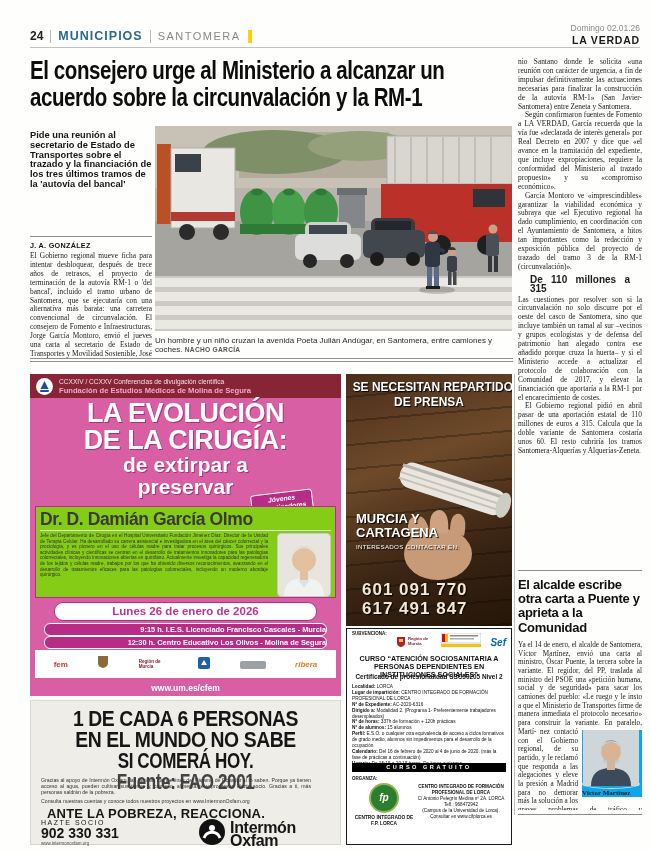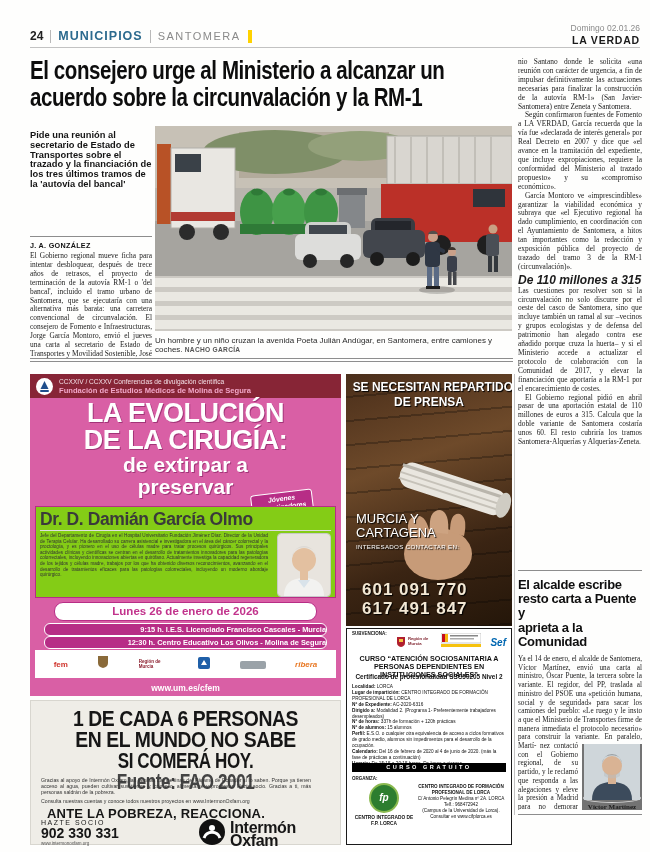--- a/index.html
+++ b/index.html
@@ -22,27 +22,27 @@
 
   
   .hl{display:block;font-size:25px;font-weight:700;letter-spacing:-.5px;line-height:27px;
       white-space:nowrap;transform:scaleX(.82);transform-origin:0 0;color:#0d0d0d;}
   .standfirst{font-size:9.3px;font-weight:600;line-height:9.8px;color:#151515;}
   .byline{font-size:7.2px;font-weight:700;letter-spacing:.3px;color:#111;}
   .bodytxt{font-family:"Liberation Serif",serif;font-size:7.4px;line-height:8.9px;
            text-align:justify;color:#1b1b1b;}
   .bodytxt p{margin:0;}
   .bodytxt p.ind{text-indent:7px;}
-  .subhead{font-family:"Liberation Sans",sans-serif;font-weight:700;font-size:12px;margin:4px 0 2px;font-style:italic;}
+  .subhead{font-family:"Liberation Sans",sans-serif;font-weight:700;font-size:10px;margin:4px 12px 2px;}
   .caption{font-size:8px;line-height:9px;color:#2a2a2a;}
   .caption .credit{font-size:6.6px;font-weight:700;color:#555;letter-spacing:.3px;}
 
   
   .bx-title span{display:block;font-size:13px;font-weight:700;line-height:14.2px;letter-spacing:-.3px;color:#0f0f0f;}
-  .vm-float{float:right;width:60px;margin:2px 0 2px 4px;text-align:center;background:#737373;}
+  .vm-float{float:right;width:60px;margin:2px 0 2px 4px;text-align:left;background:#0ea5e9;}
   .vm-circ{width:56px;height:56px;border-radius:50%;overflow:hidden;margin:0 auto;border:1px solid #d6d6d6;}
   .vm-cap{font-size:7px;font-weight:700;margin-top:2px;}
 
   
   .fem{position:absolute;left:30px;top:374px;width:311px;height:322px;background:#d95fa5;}
   .fem-strip{position:absolute;left:0;top:0;right:0;height:24px;background:#872536;display:flex;align-items:center;padding-left:6px;box-sizing:border-box;}
   .fem-logo{width:17px;height:17px;border-radius:50%;background:#fff;display:flex;align-items:center;justify-content:center;margin-right:6px;flex:0 0 auto;}
   .fem-strip .l1{font-size:6.6px;color:#f3dfe6;line-height:8px;}
   .fem-strip .l2{font-size:7.6px;font-weight:700;color:#f2a7c9;line-height:9px;}
   .fem-title{position:absolute;left:0;top:26px;right:0;text-align:center;color:#fff;
@@ -62,21 +62,21 @@
   .fem-logos{position:absolute;left:5px;top:276px;right:5px;height:28px;background:#fff;display:flex;align-items:center;justify-content:space-around;padding:0 4px;}
   .fem-web{position:absolute;left:0;right:0;bottom:0;height:15px;text-align:center;color:#fff;font-weight:700;font-size:8.5px;line-height:15px;}
   .plogo{font-size:8px;font-weight:700;}
 
   
   .prensa{position:absolute;left:346px;top:374px;width:166px;height:252px;overflow:hidden;color:#fff;
           background:linear-gradient(160deg,#4a2e1a 0%,#6e4a2a 35%,#3a2413 70%,#241609 100%);}
   .prensa .planks{position:absolute;inset:0;background:repeating-linear-gradient(175deg,transparent 0 22px,rgba(0,0,0,.25) 22px 24px);}
   .prensa-title{position:absolute;left:0;top:6px;right:0;text-align:center;}
   .prensa-title span{display:block;font-size:13px;font-weight:700;white-space:nowrap;transform:scaleX(.92);transform-origin:center;line-height:14.5px;text-shadow:1px 1px 1px #000;}
-  .prensa-cities span{display:block;font-size:13px;font-weight:400;line-height:14px;text-shadow:1px 1px 1px #000;}
+  .prensa-cities span{display:block;font-size:13px;font-weight:700;line-height:14px;text-shadow:1px 1px 1px #000;}
   .prensa-contact{font-size:6.2px;letter-spacing:.3px;margin-top:3px;text-shadow:1px 1px 1px #000;}
   .prensa-phones span{display:block;font-size:17px;font-weight:700;letter-spacing:1px;color:#f3e8d4;line-height:19px;text-shadow:1px 1px 1px #000;}
 
   
   .curso{position:absolute;left:346px;top:628px;width:166px;height:217px;background:#fff;border:1px solid #1a1a1a;box-sizing:border-box;
          font-family:"Liberation Sans",sans-serif;color:#111;}
   .cu-spon{position:absolute;left:2px;top:2px;right:2px;height:22px;display:flex;align-items:center;justify-content:space-between;padding:0 3px;}
   .cu-sponlab{font-size:4.5px;font-weight:700;align-self:flex-start;}
   .cu-title{position:absolute;left:3px;top:26px;right:3px;text-align:center;font-size:7.2px;font-weight:700;line-height:8.2px;}
   .cu-sub{position:absolute;left:3px;top:44px;right:3px;text-align:center;font-size:6.4px;font-weight:700;}
@@ -233,21 +233,21 @@
     <p class="ind">García Montoro ve «imprescindibles» garantizar la viabilidad económica y subraya que «el Ejecutivo regional ha dado cumplimiento, en coordinación con el Ayuntamiento de Santomera, a hitos tan importantes como la redacción y exposición pública del proyecto de trazado del tramo 3 de la RM-1 (circunvalación)».</p>
     <div class="subhead">De 110 millones a 315</div>
     <p>Las cuestiones por resolver son si la circunvalación no solo discurre por el oeste del casco de Santomera, sino que incluye también un ramal al sur –vecinos y grupos ecologistas y de defensa del patrimonio han alegado contra ese añadido porque cruza la huerta– y si el Ministerio accede a actualizar el protocolo de colaboración con la Comunidad de 2017, y elevar la financiación que aportaría a la RM-1 por el encarecimiento de costes.</p>
     <p class="ind">El Gobierno regional pidió en abril pasar de una aportación estatal de 110 millones de euros a 315. Calcula que la doble variante de Santomera costaría unos 60. El resto cubriría los tramos Santomera-Alquerías y Alquerías-Zeneta.</p>
   </div>
 
   <div class="rule" style="left:518px;top:570px;width:124px;height:1px;"></div>
   <div class="abs" style="left:518px;top:578px;width:124px;height:232px;overflow:hidden;">
     <div class="bx-title">
       <span>El alcalde escribe</span>
-      <span>resto carta a Puente y</span>
+      <span>otra carta a Puente y</span>
       <span>aprieta a la Comunidad</span>
     </div>
     <div class="bodytxt" style="margin-top:6px;font-size:7.2px;line-height:8.7px;">
       <span>Ya el 14 de enero, el alcalde de Santomera, Víctor Martínez, envió una carta al ministro, Óscar Puente, la tercera sobre la variante. El regidor, del PP, traslada al ministro del PSOE una «petición humana, social y de seguridad» para sacar los camiones del pueblo: «Le ruego y le insto a que el Ministerio de Transportes firme de manera inmediata el protocolo necesario» para construir la variante. En paralelo, Martí-</span>
       <span class="vm-float">
         <span class="vm-circ">
           <svg width="56" height="56" viewBox="0 0 56 56">
             <rect width="56" height="56" fill="#cfd6da"></rect>
             <path d="M8 56 Q8 38 28 38 Q48 38 48 56 Z" fill="#3c4b5c"></path>
             <rect x="24" y="30" width="8" height="10" fill="#d9b394"></rect>

